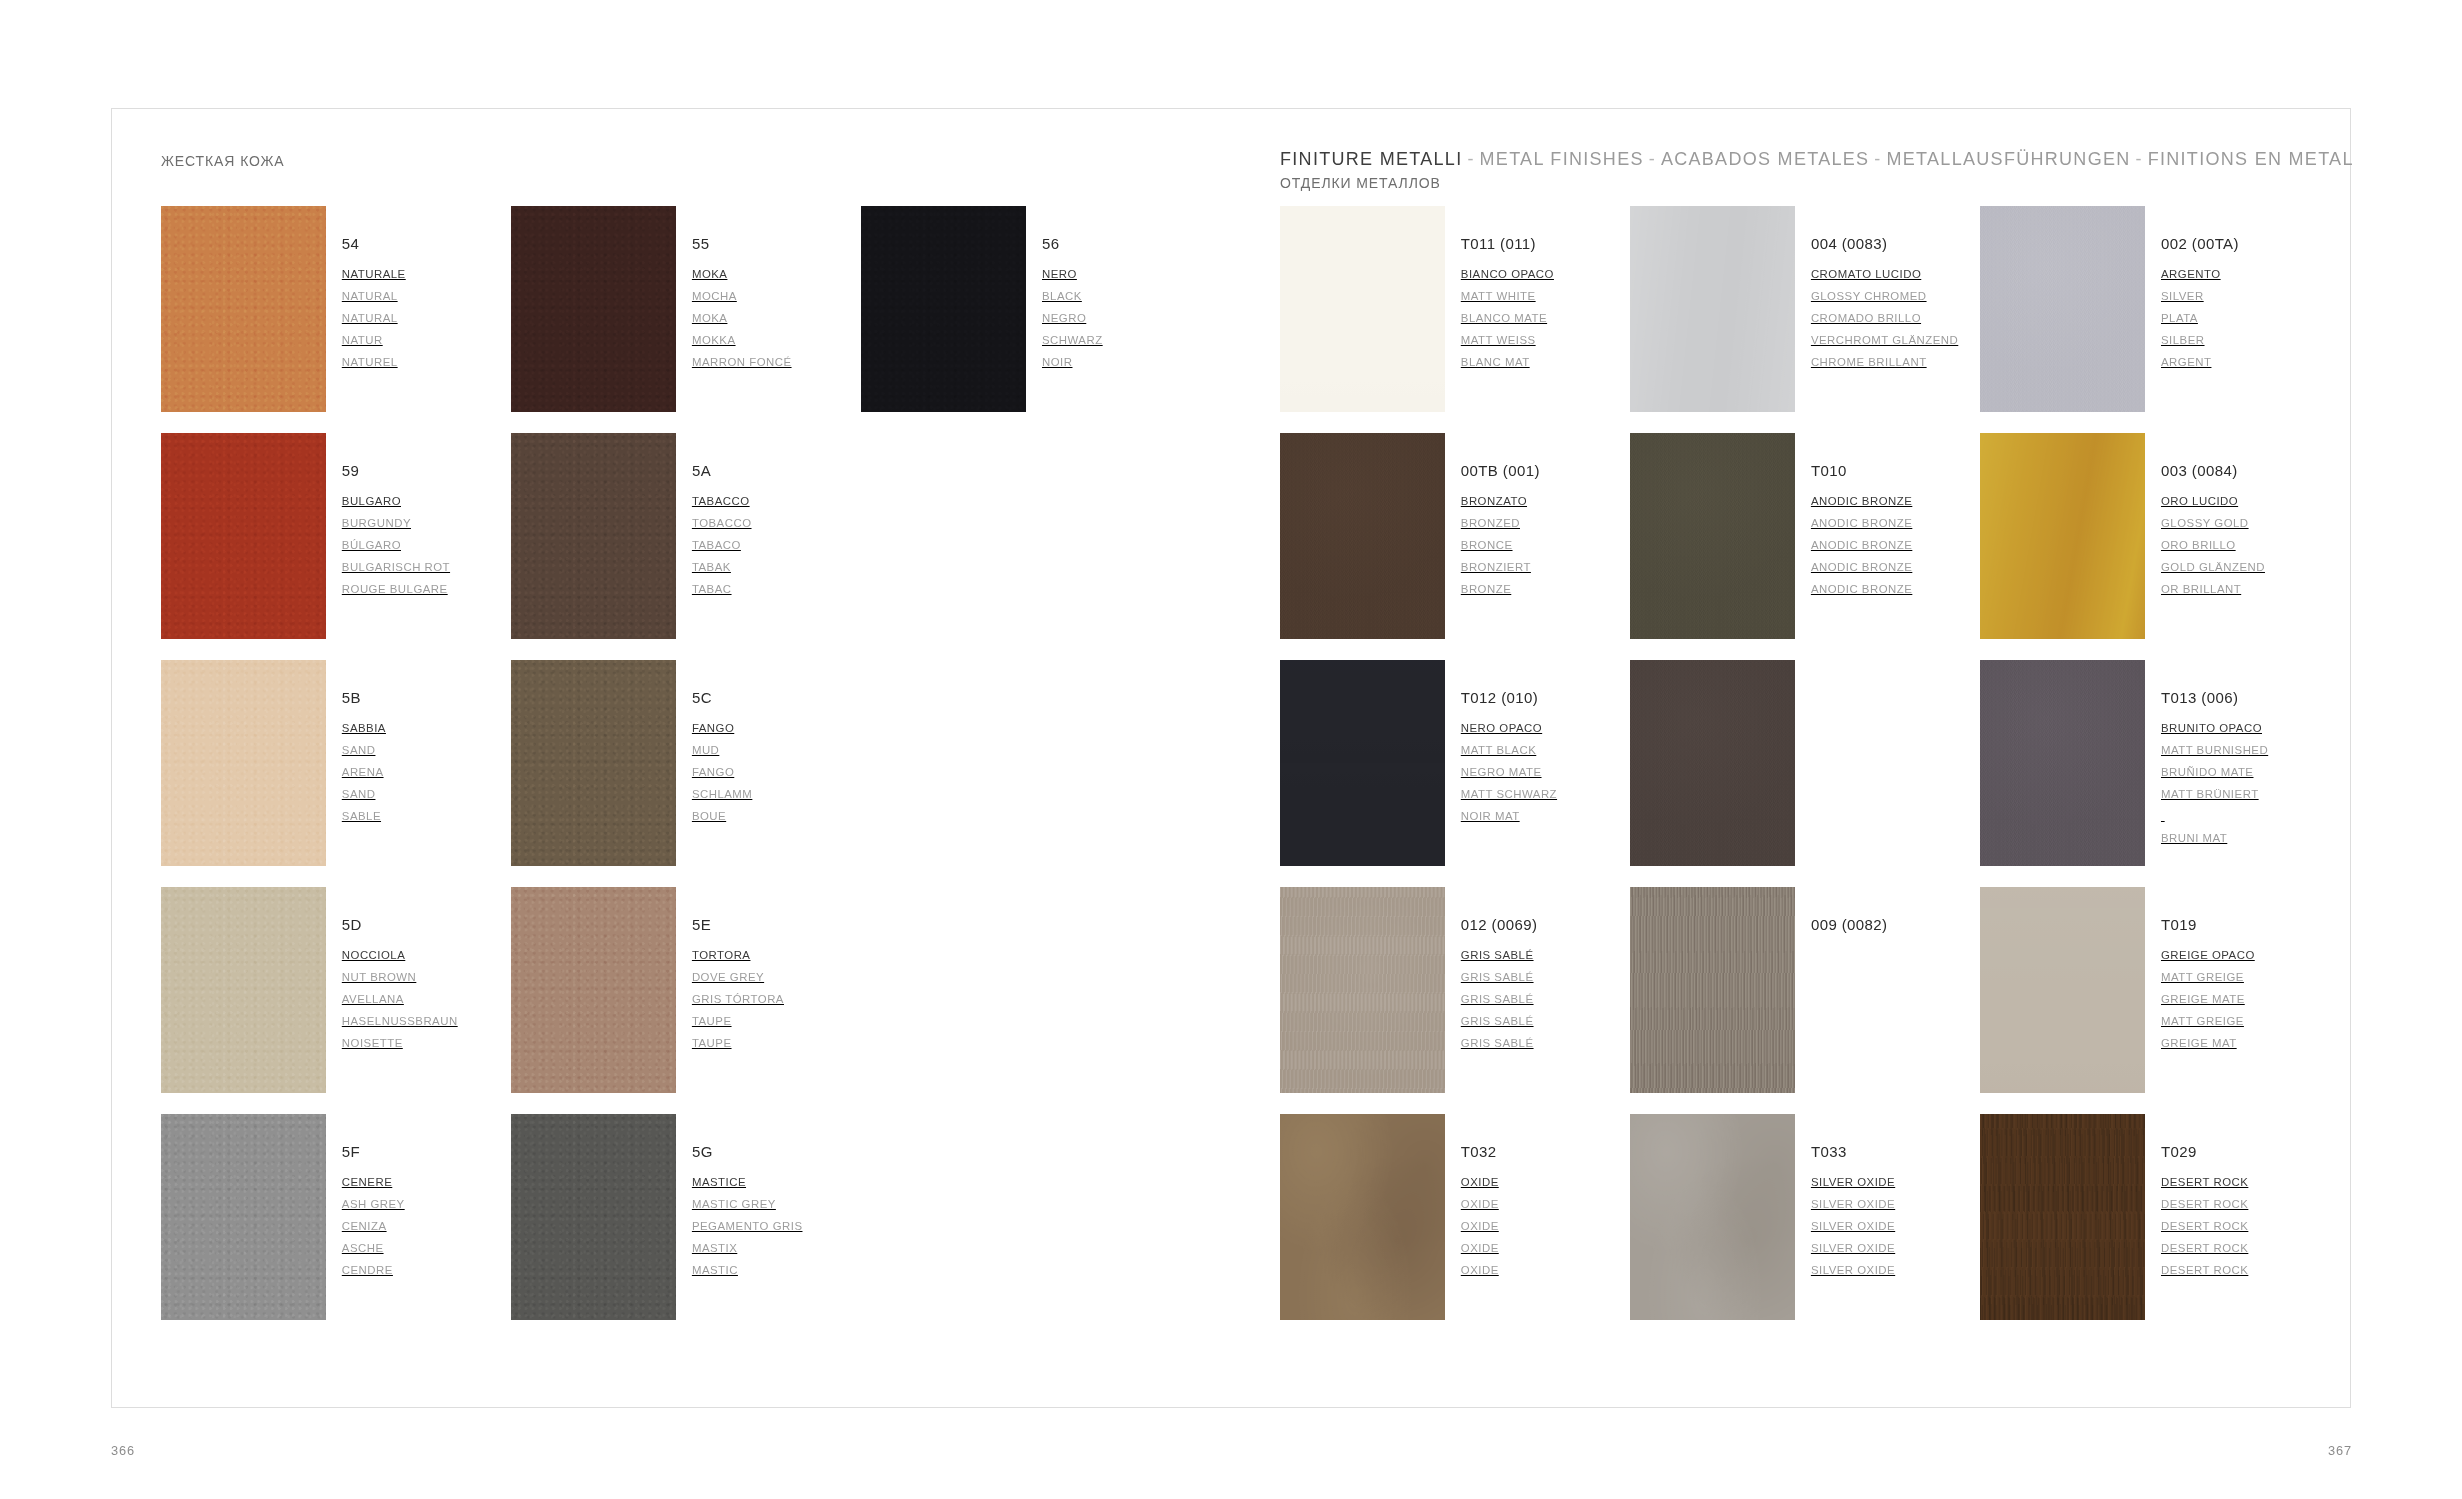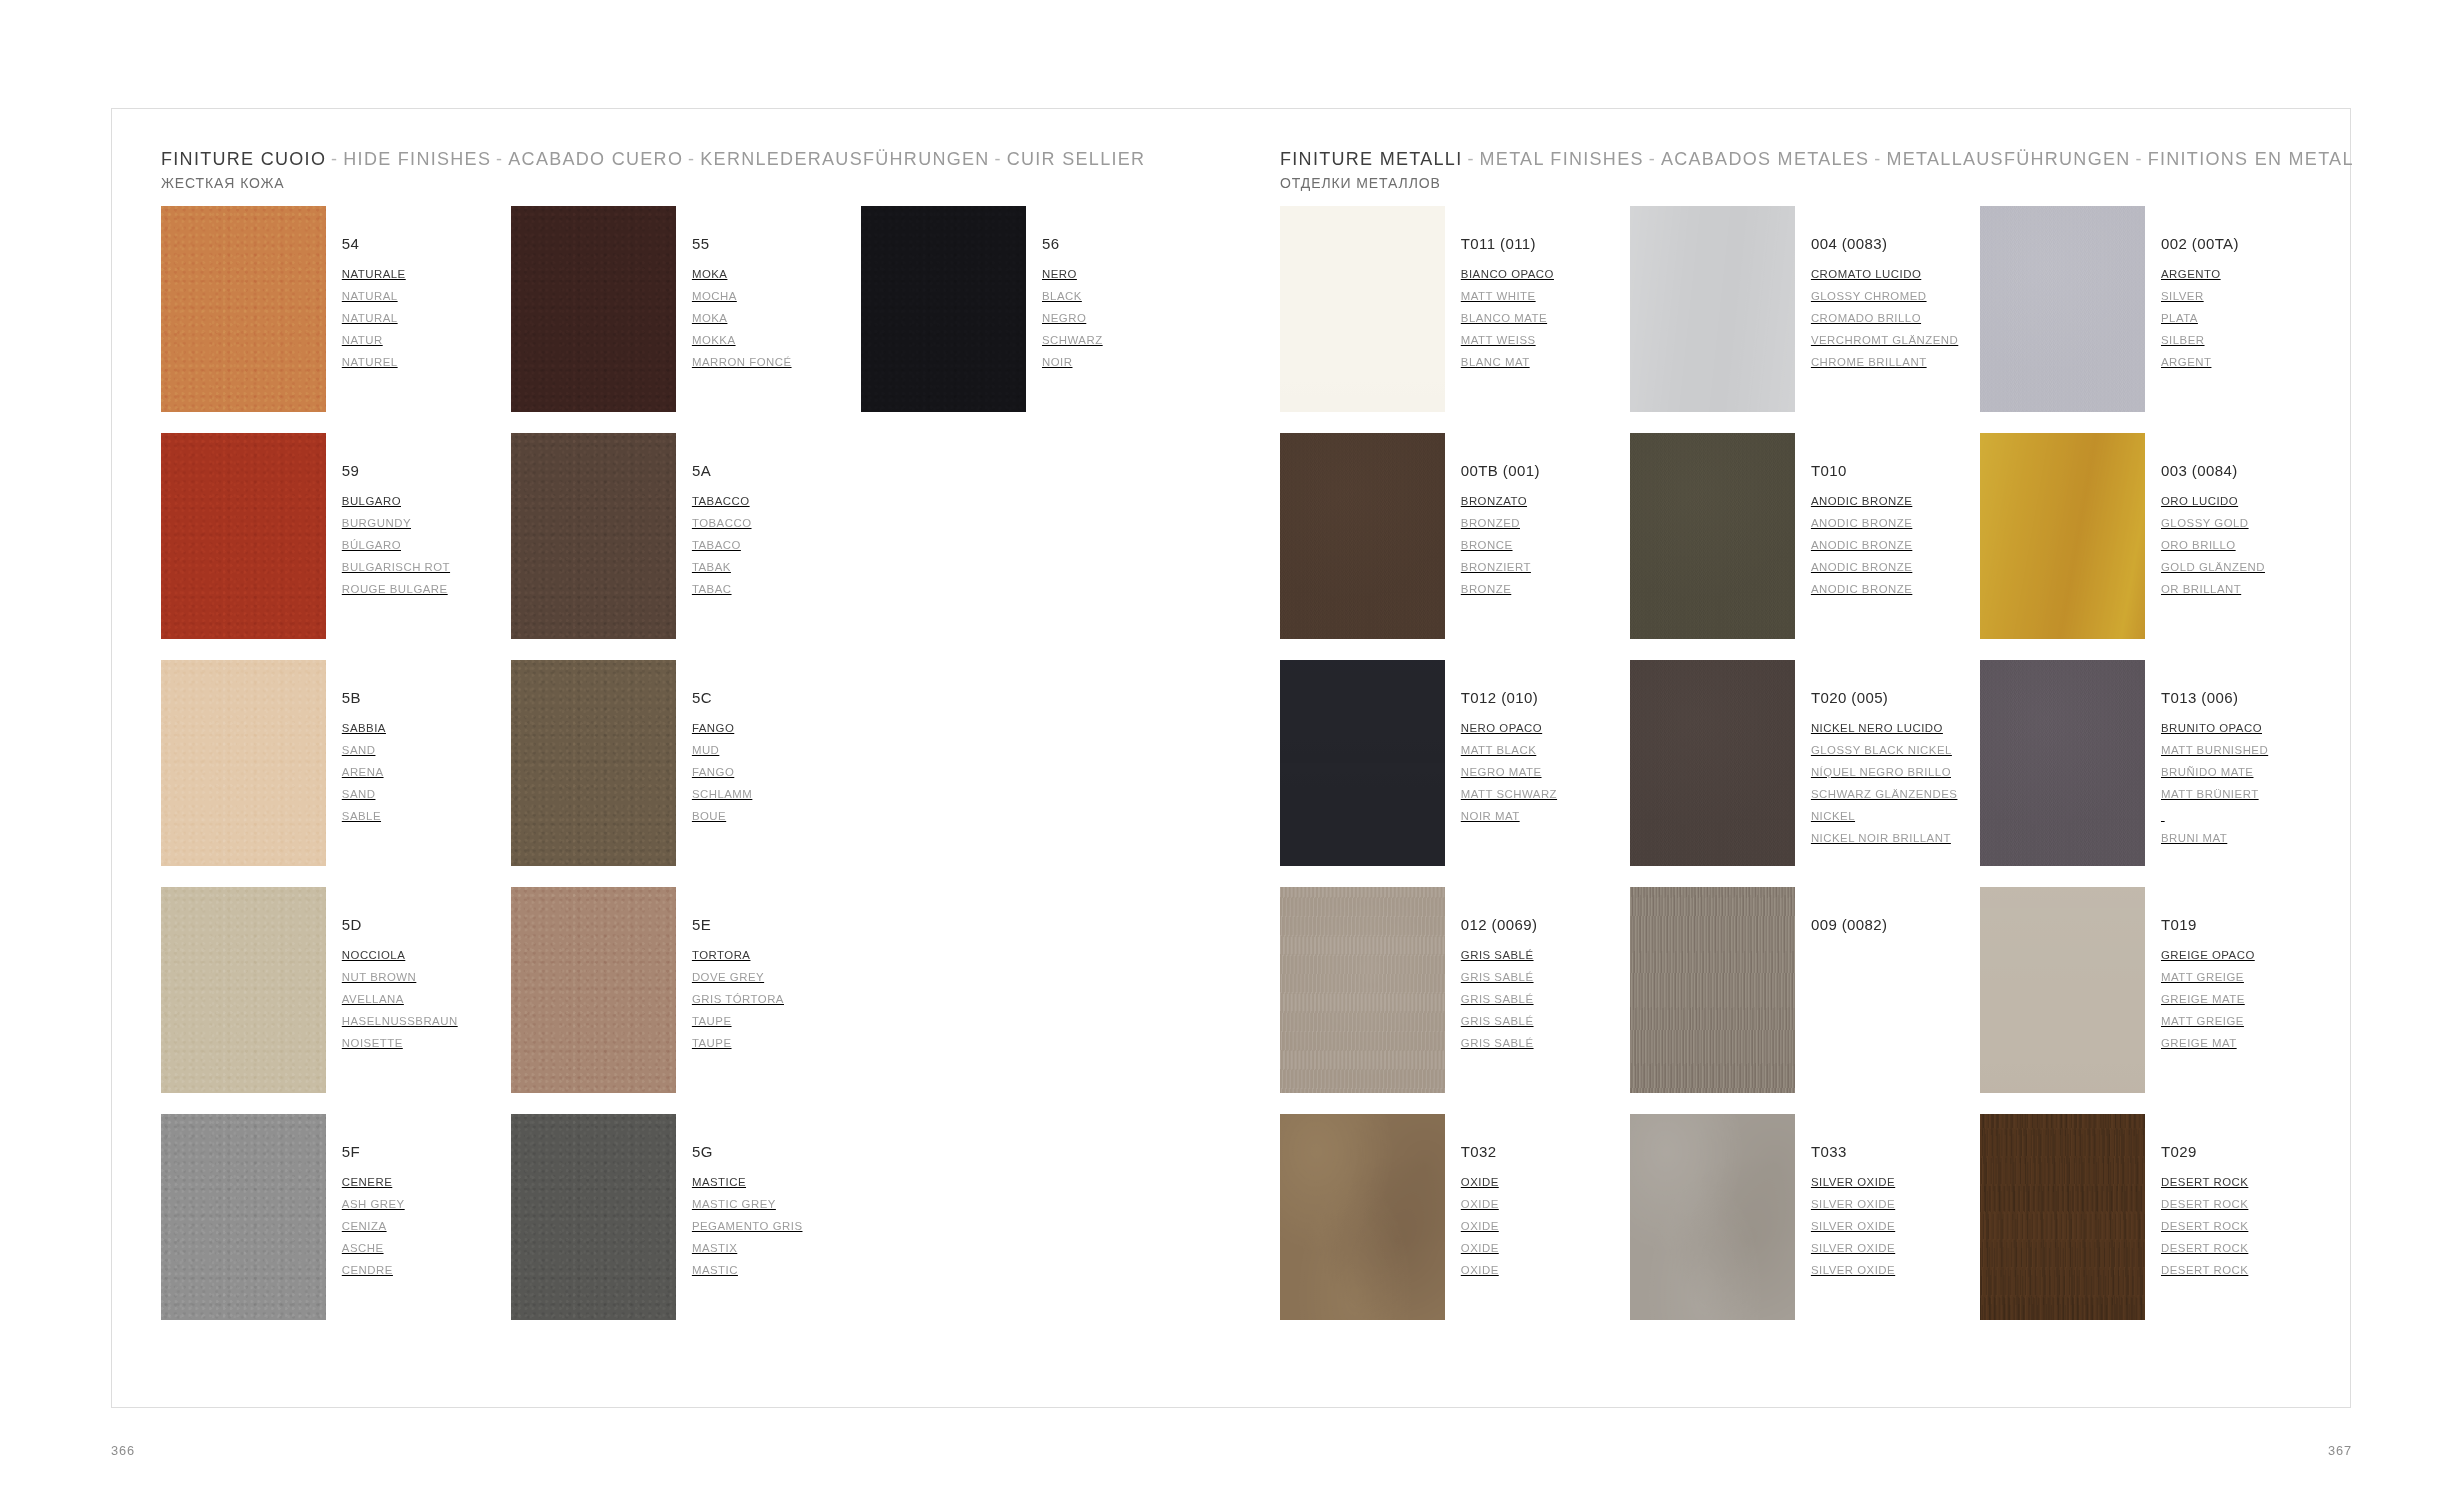--- a/index.html
+++ b/index.html
@@ -138,21 +138,20 @@
   }
   .folio-left  { left: 111px; }
   .folio-right { right: 111px; }
 </style>
 </head>
 <body>
 
 <div class="spread">
   <div class="page page-left">
     <div class="section-head">
-      <div class="head-line1"><span class="t-it">FINITURE CUOIO</span><span class="sep">-</span><span>HIDE FINISHES</span><span class="sep">-</span><span>ACABADO CUERO</span><span class="sep">-</span><span>KERNLEDERAUSFÜHRUNGEN</span><span class="sep">-</span><span>CUIR SELLIER</span></div>
       <div class="head-line2">ЖЕСТКАЯ КОЖА</div>
     </div>
     <div class="grid">
         <div class="cell">
           <div class="swatch" style="background: rgb(202, 128, 73);">
             <div class="grain" style="background-image:radial-gradient(circle at 18% 22%, rgba(255,255,255,.16) 0 1.2px, rgba(0,0,0,0) 1.6px),radial-gradient(circle at 62% 46%, rgba(0,0,0,.16) 0 1.3px, rgba(0,0,0,0) 1.7px),radial-gradient(circle at 83% 78%, rgba(255,255,255,.12) 0 1.1px, rgba(0,0,0,0) 1.5px),radial-gradient(circle at 35% 88%, rgba(0,0,0,.13) 0 1.2px, rgba(0,0,0,0) 1.6px);background-size:6.9px 6.9px,8.9px 8.9px,10.8px 10.8px,12.8px 12.8px;"></div>
           </div>
           <div class="labels">
             <div class="code">54</div>
             <div class="names">
@@ -453,31 +452,20 @@
               <div class="nm">NEGRO MATE</div>
               <div class="nm">MATT SCHWARZ</div>
               <div class="nm">NOIR MAT</div>
             </div>
           </div>
         </div>
         <div class="cell">
           <div class="swatch" style="background: rgb(74, 64, 60);">
             <div class="grain" style="background-image:repeating-linear-gradient(104deg, rgba(255,255,255,.07) 0 1px, rgba(0,0,0,.05) 1px 2px),radial-gradient(circle at 40% 30%, rgba(255,255,255,.12), rgba(0,0,0,0) 60%);background-size:3.9px 3.9px, 100% 100%;"></div>
           </div>
-          <div class="labels">
-            <div class="code">T020 (005)</div>
-            <div class="names">
-              <div class="nm primary">NICKEL NERO LUCIDO</div>
-              <div class="nm">GLOSSY BLACK NICKEL</div>
-              <div class="nm">NÍQUEL NEGRO BRILLO</div>
-              <div class="nm">SCHWARZ GLÄNZENDES</div>
-              <div class="nm">NICKEL</div>
-              <div class="nm">NICKEL NOIR BRILLANT</div>
-            </div>
-          </div>
         </div>
         <div class="cell">
           <div class="swatch" style="background: rgb(91, 84, 91);">
             <div class="grain" style="background-image:repeating-linear-gradient(104deg, rgba(255,255,255,.07) 0 1px, rgba(0,0,0,.05) 1px 2px),radial-gradient(circle at 40% 30%, rgba(255,255,255,.12), rgba(0,0,0,0) 60%);background-size:3.9px 3.9px, 100% 100%;"></div>
           </div>
           <div class="labels">
             <div class="code">T013 (006)</div>
             <div class="names">
               <div class="nm primary">BRUNITO OPACO</div>
               <div class="nm">MATT BURNISHED</div>

